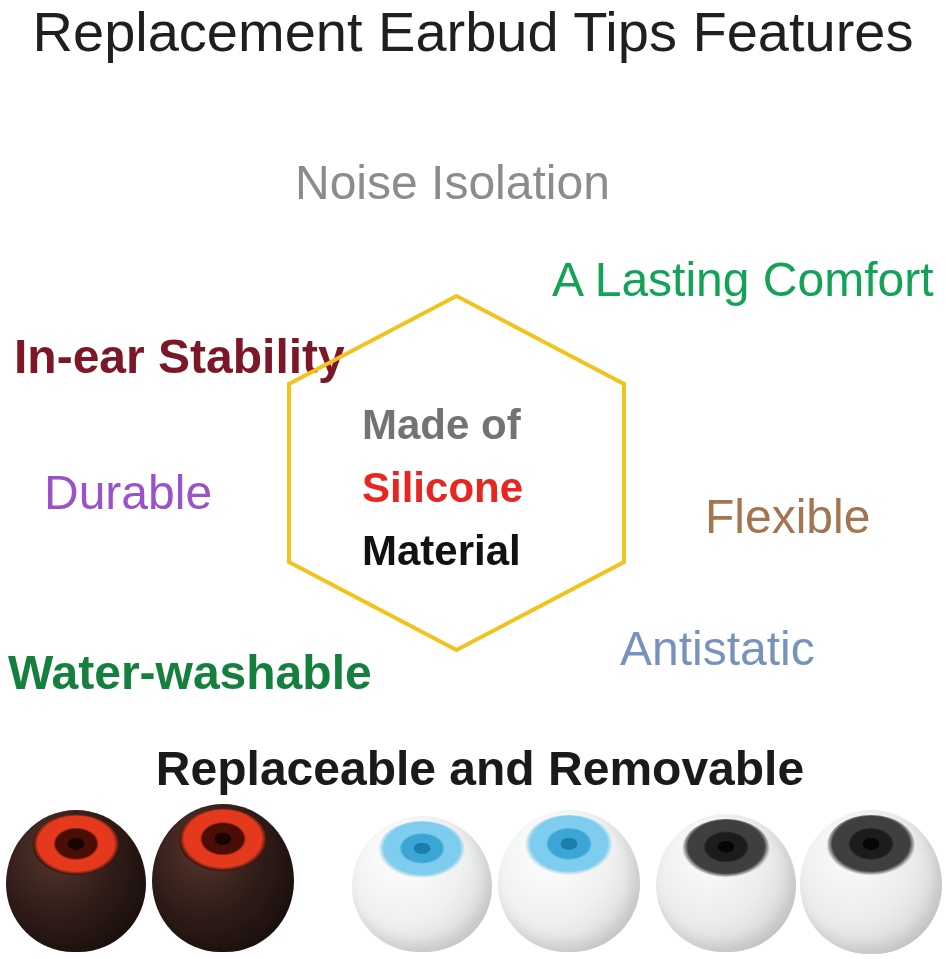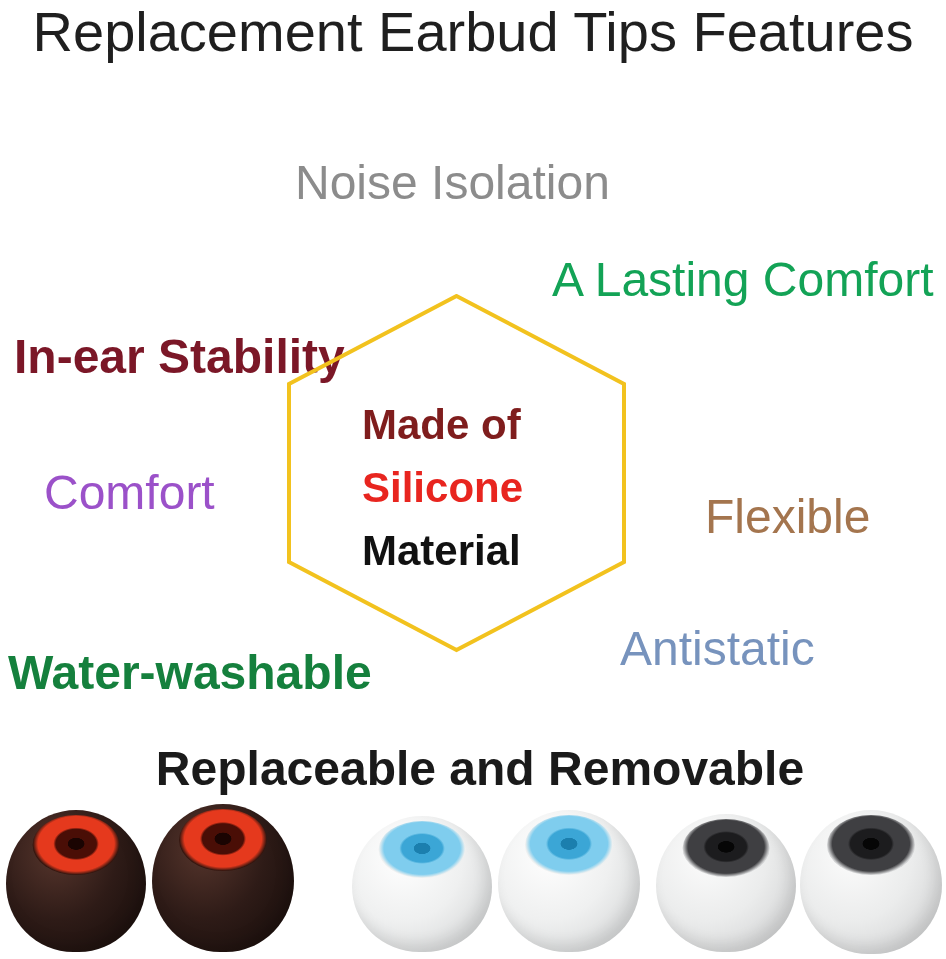--- a/index.html
+++ b/index.html
@@ -82,36 +82,36 @@
 <div class="canvas">
 
   <div class="title">Replacement Earbud Tips Features</div>
 
   <div class="feature f-noise" style="color: rgb(140, 140, 140);">Noise Isolation</div>
 
   <div class="feature f-comfort" style="color: rgb(19, 163, 86);">A Lasting Comfort</div>
 
   <div class="feature f-stability" style="color: rgb(123, 23, 39); margin-top: 41px;">In-ear Stability</div>
 
-  <div class="feature f-durable" style="color: rgb(155, 81, 201);">Comfort</div>
+  <div class="feature f-durable" style="color: rgb(155, 81, 201);">Durable</div>
 
   <div class="feature f-flexible" style="color: rgb(164, 117, 78);">Flexible</div>
 
   <div class="feature f-washable" style="color: #15803d;">Water-washable</div>
 
   <div class="feature f-antistatic" style="color: rgb(119, 147, 189);">Antistatic</div>
 
   <div class="feature f-replace" style="color: rgb(26, 26, 26); margin-top: 12px;">Replaceable and Removable</div>
 
   <svg class="hex-svg" width="339" height="360" viewBox="0 0 339 360">
     <polygon points="169.5,2 337,90 337,268 169.5,356 2,268 2,90" fill="none" stroke-width="4" stroke-linejoin="miter" style="stroke: rgb(242, 194, 30);"></polygon>
   </svg>
 
   <div class="hex-text">
-    <span class="hex-line" style="color: #7f1d1d;">Made of</span>
+    <span class="hex-line" style="color: #737373;">Made of</span>
     <span class="hex-line" style="color: rgb(232, 37, 31); text-align: center;">Silicone</span>
     <span class="hex-line" style="color: rgb(17, 17, 17);">Material</span>
   </div>
 
   <div class="pair pair-1" style="--b1: #56352c; --b2: #2e1b17; --b3: #120a08; --rim: #35160f; --ring: #e5391d; --hole: #4a0e06; --core: #1a0402;">
     <div class="bud bud-a1">
       <div class="opening"></div>
     </div>
     <div class="bud bud-b1">
       <div class="opening"></div>

